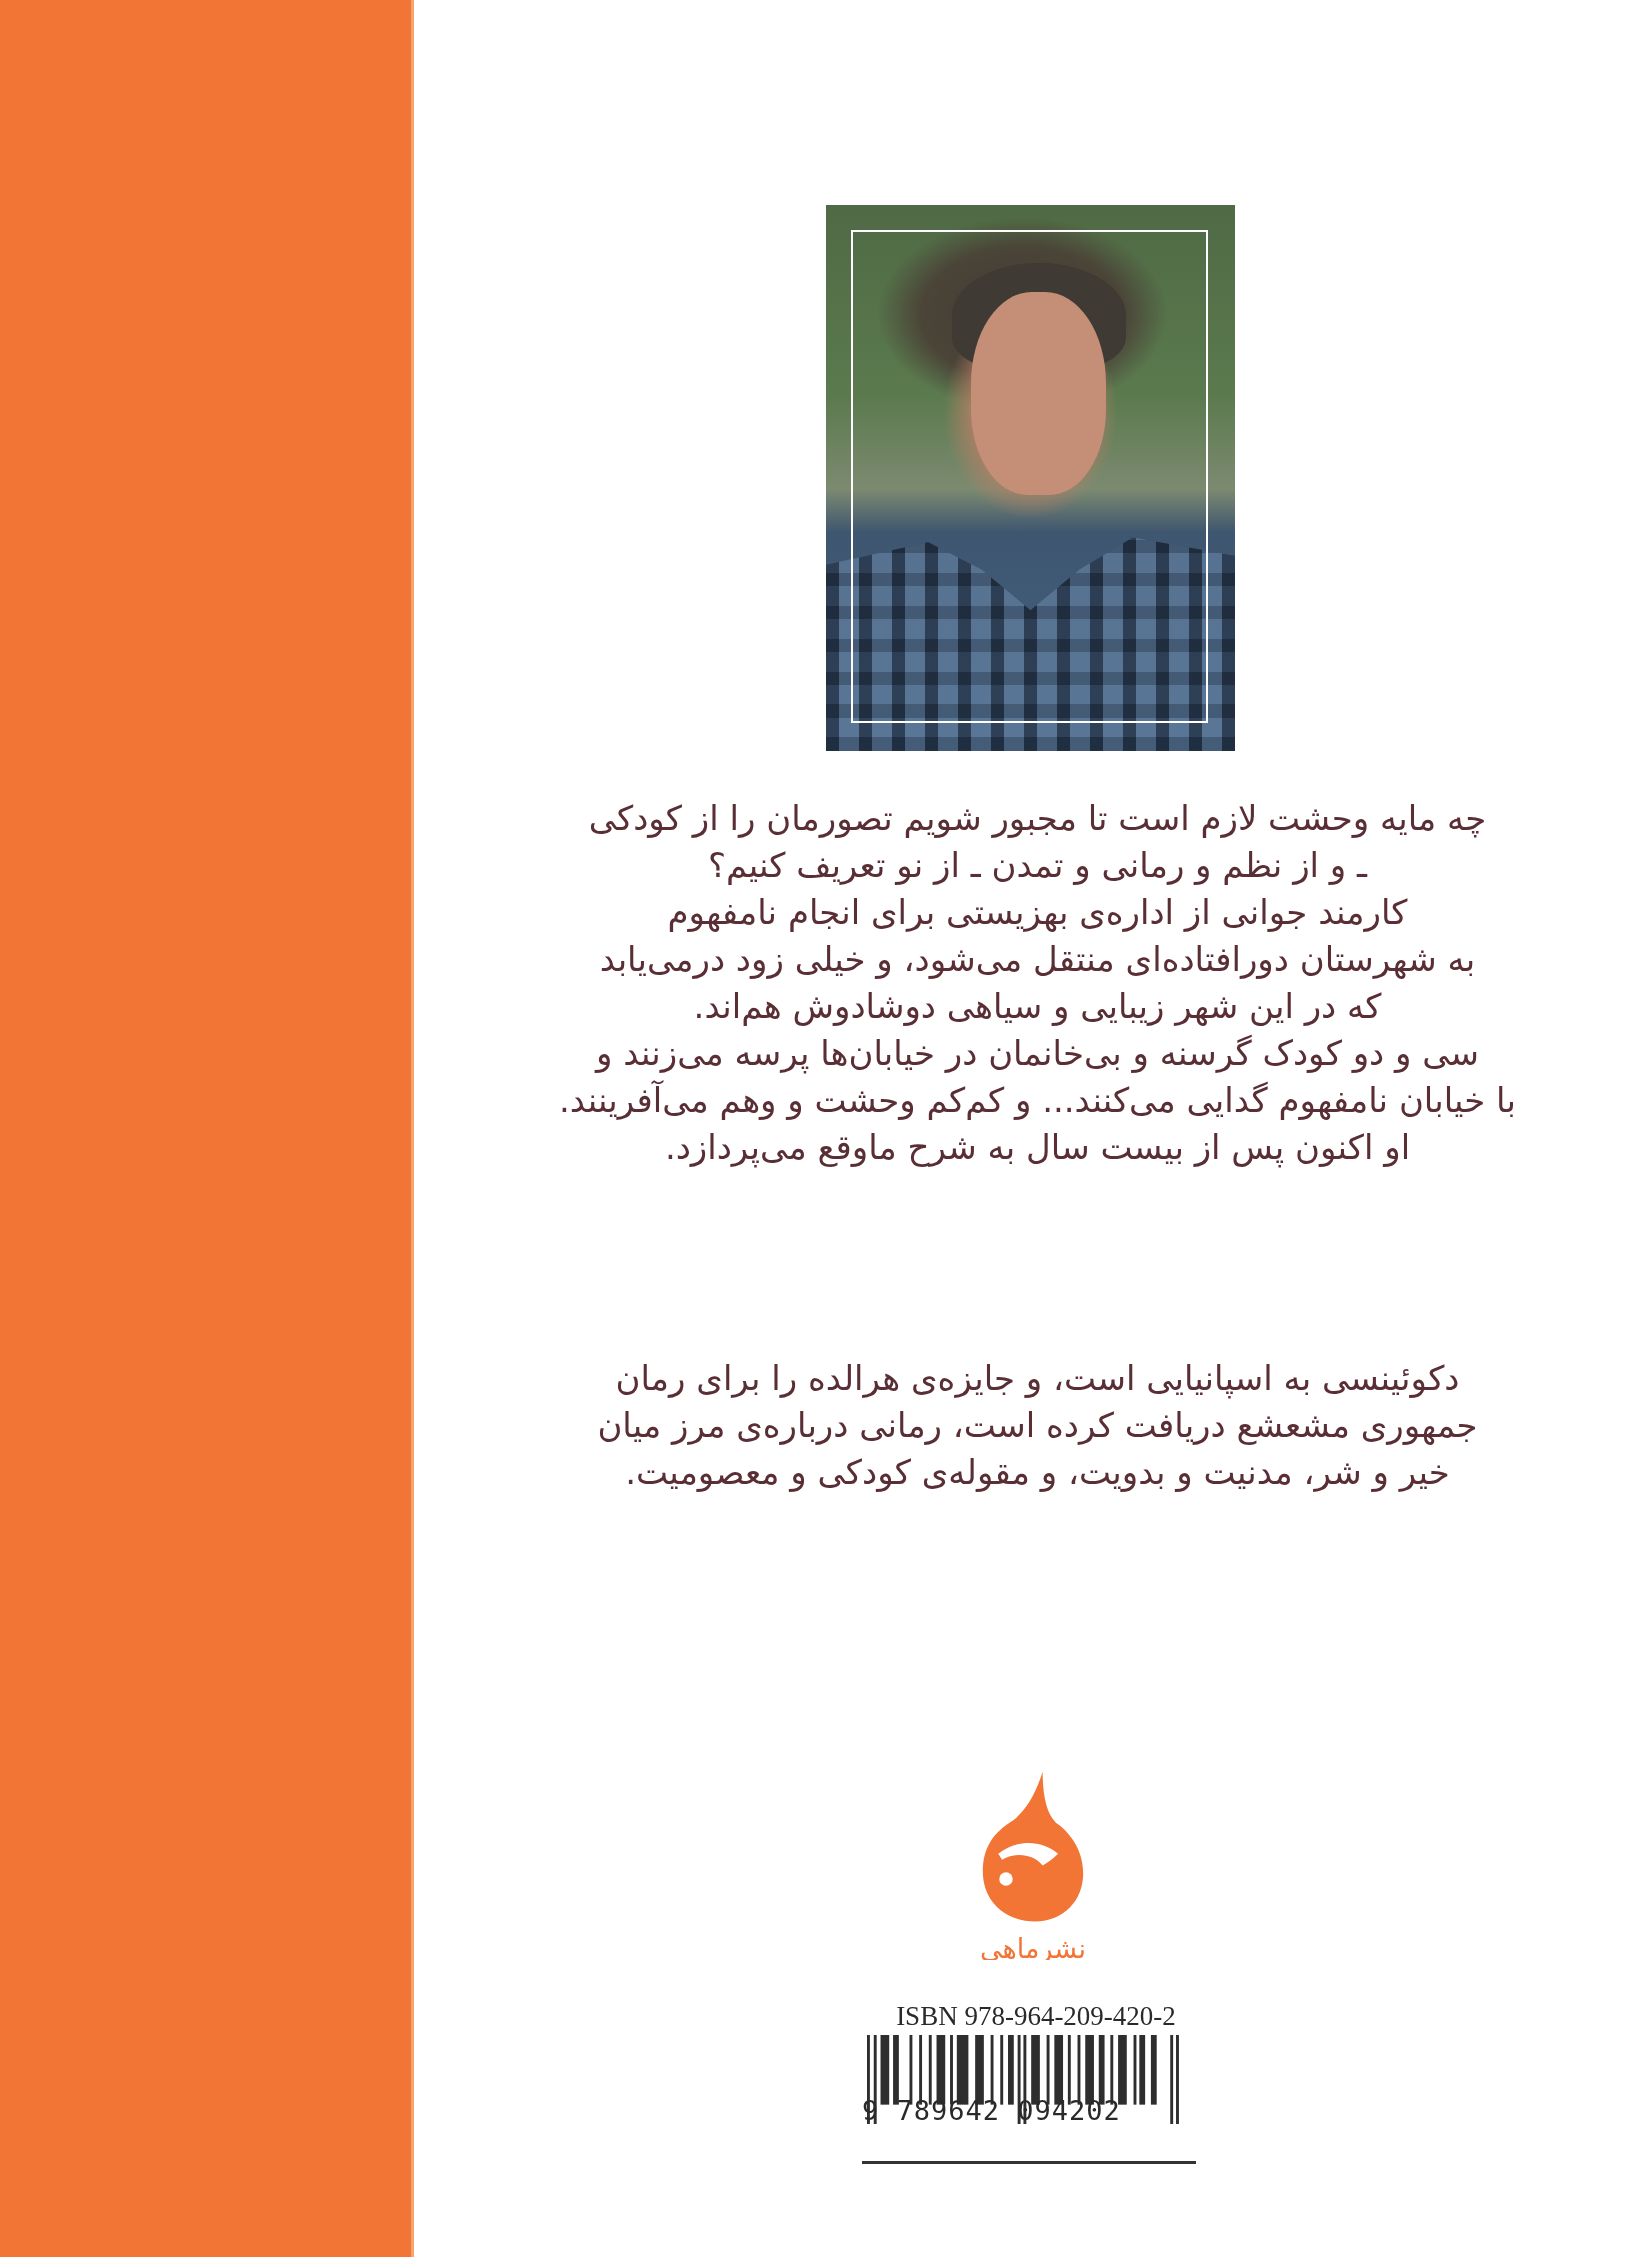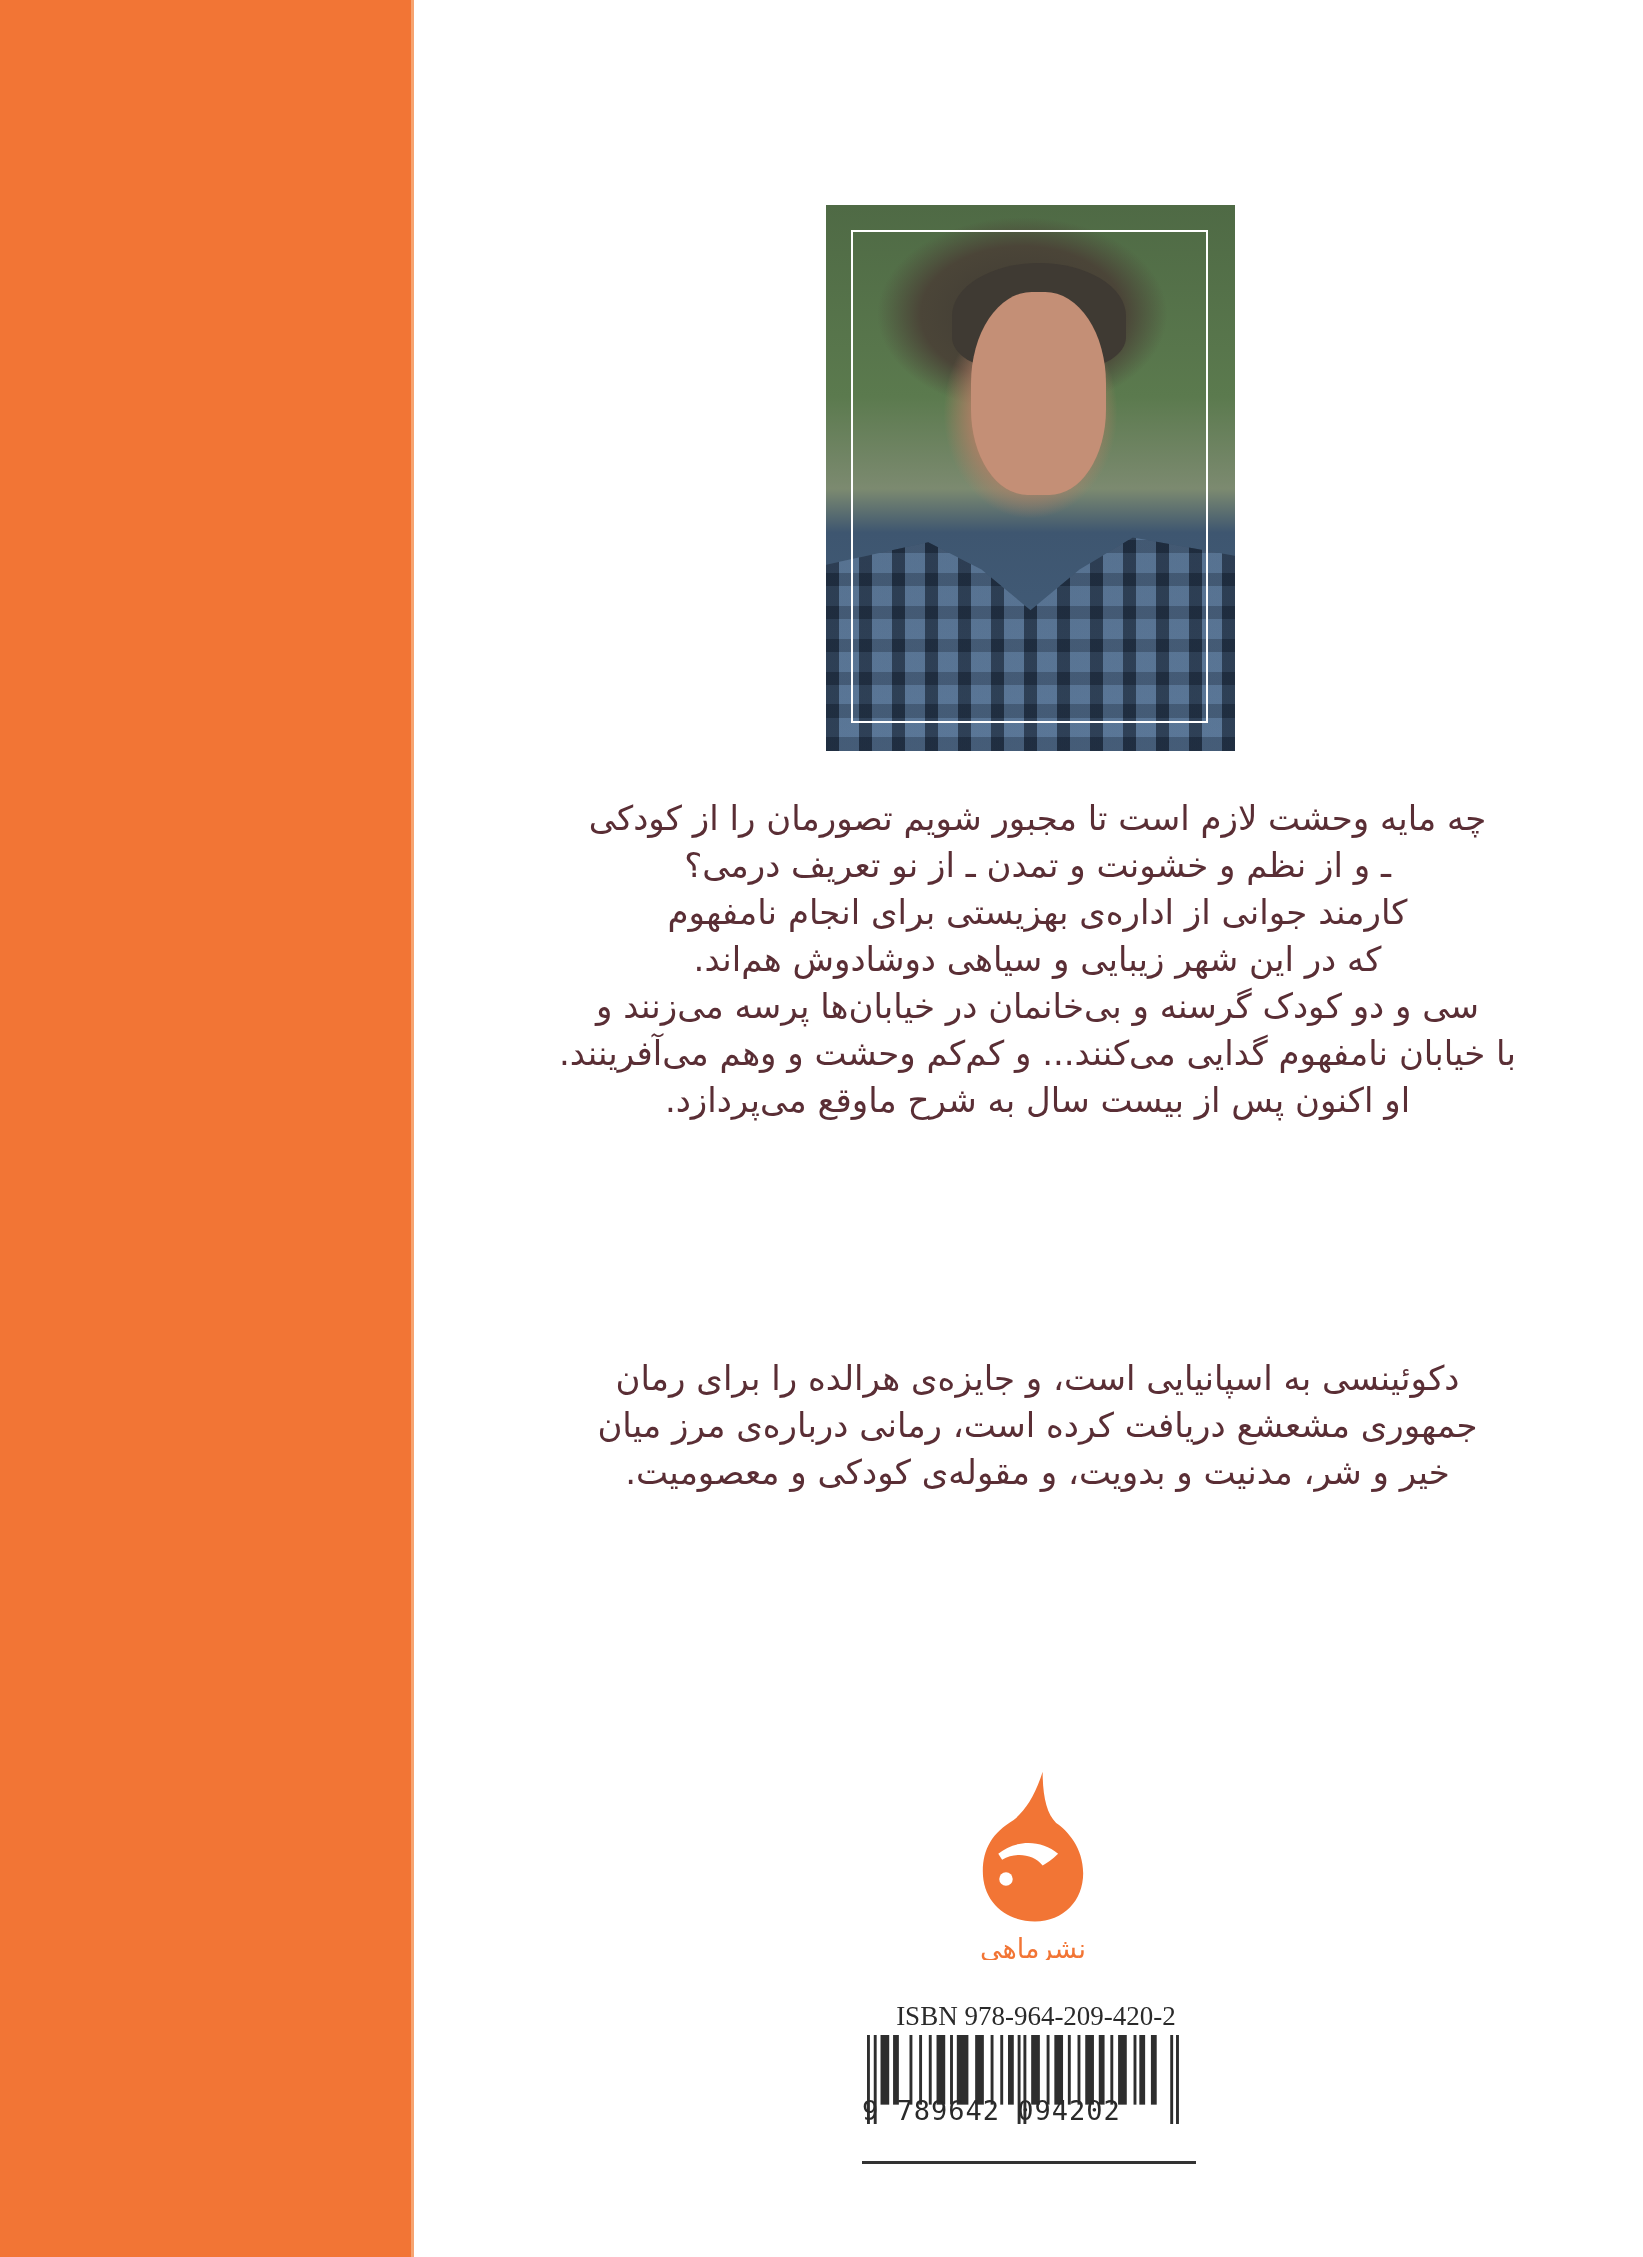--- a/index.html
+++ b/index.html
@@ -39,22 +39,23 @@
 
 <div class="photo">
   <div class="hair"></div>
   <div class="face"></div>
   <div class="plaid"></div>
   <div class="frame"></div>
 </div>
 
 <div class="blurb b1">
   <span class="line">چه مایه وحشت لازم است تا مجبور شویم تصورمان را از کودکی</span>
-  <span class="line">ـ و از نظم و خشونت و تمدن ـ از نو تعریف درمی؟</span>
+  <span class="line">ـ و از نظم و رمانی و تمدن ـ از نو تعریف کنیم؟</span>
   <span class="line">کارمند جوانی از اداره‌ی بهزیستی برای انجام نامفهوم</span>
+  <span class="line">به شهرستان دورافتاده‌ای منتقل می‌شود، و خیلی زود درمی‌یابد</span>
   <span class="line">که در این شهر زیبایی و سیاهی دوشادوش هم‌اند.</span>
   <span class="line">سی و دو کودک گرسنه و بی‌خانمان در خیابان‌ها پرسه می‌زنند و</span>
   <span class="line">با خیابان نامفهوم گدایی می‌کنند... و کم‌کم وحشت و وهم می‌آفرینند.</span>
   <span class="line">او اکنون پس از بیست سال به شرح ماوقع می‌پردازد.</span>
 </div>
 
 <div class="blurb b2">
   <span class="line">دکوئینسی به اسپانیایی است، و جایزه‌ی هرالده را برای رمان</span>
   <span class="line">جمهوری مشعشع دریافت کرده است، رمانی درباره‌ی مرز میان</span>
   <span class="line">خیر و شر، مدنیت و بدویت، و مقوله‌ی کودکی و معصومیت.</span>

